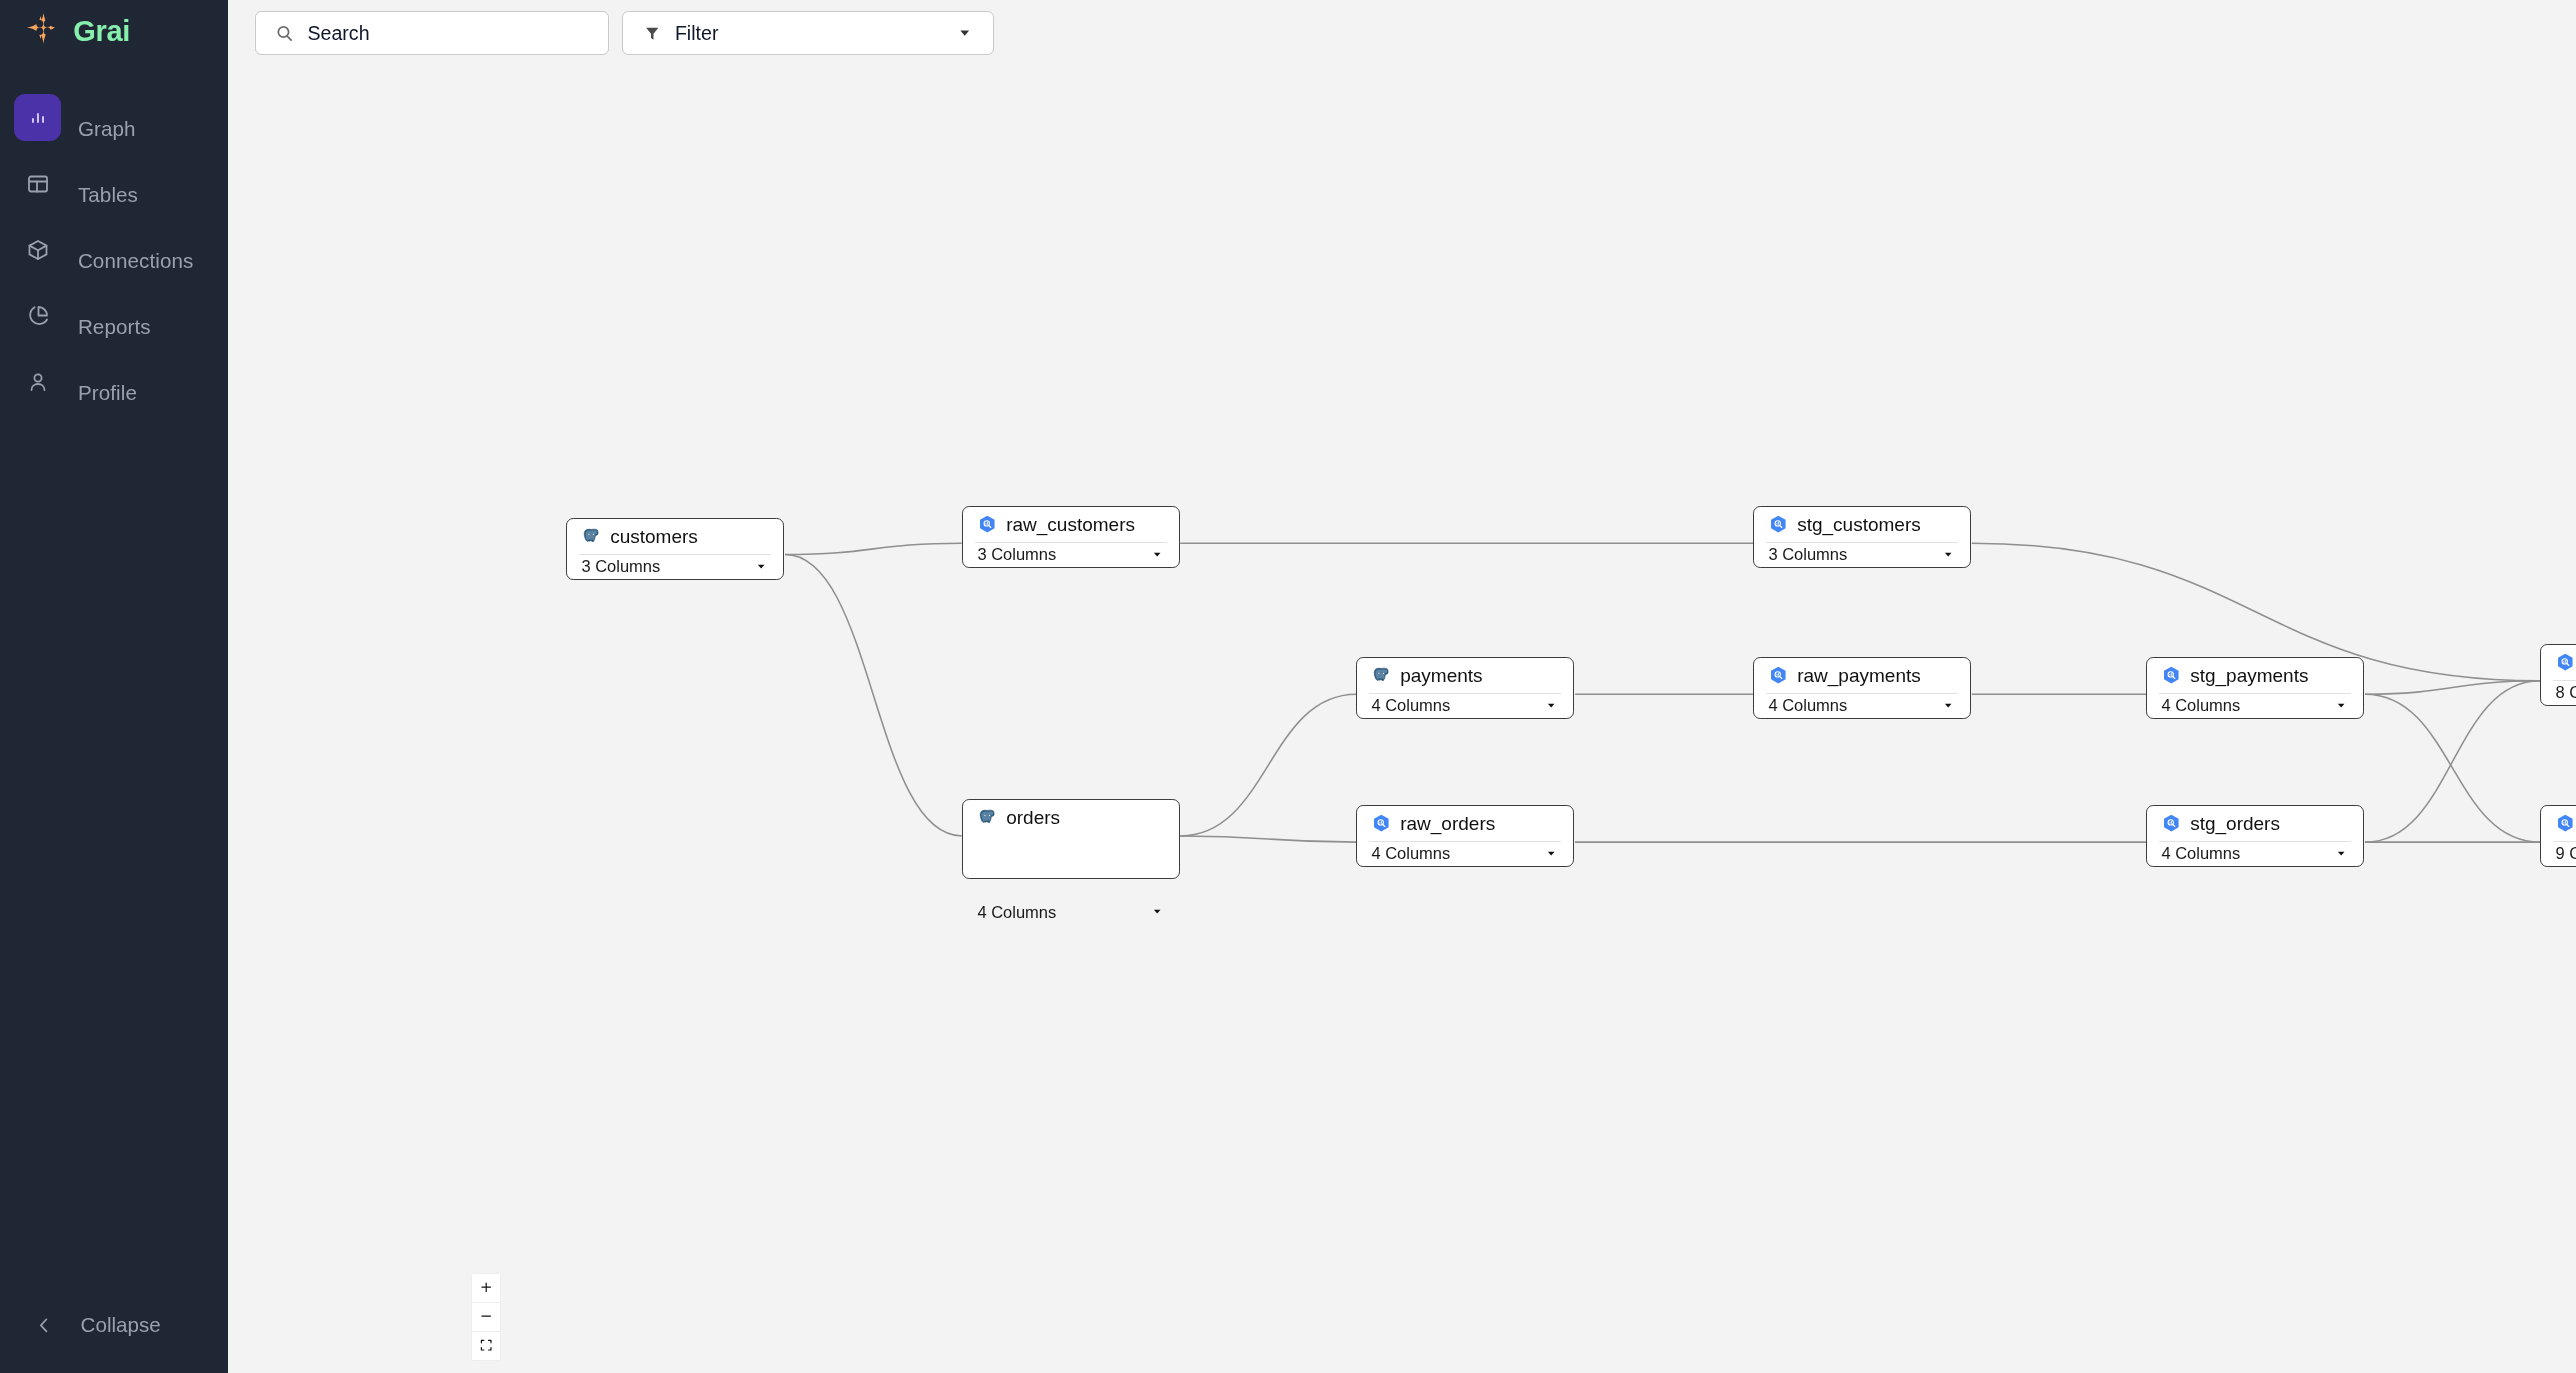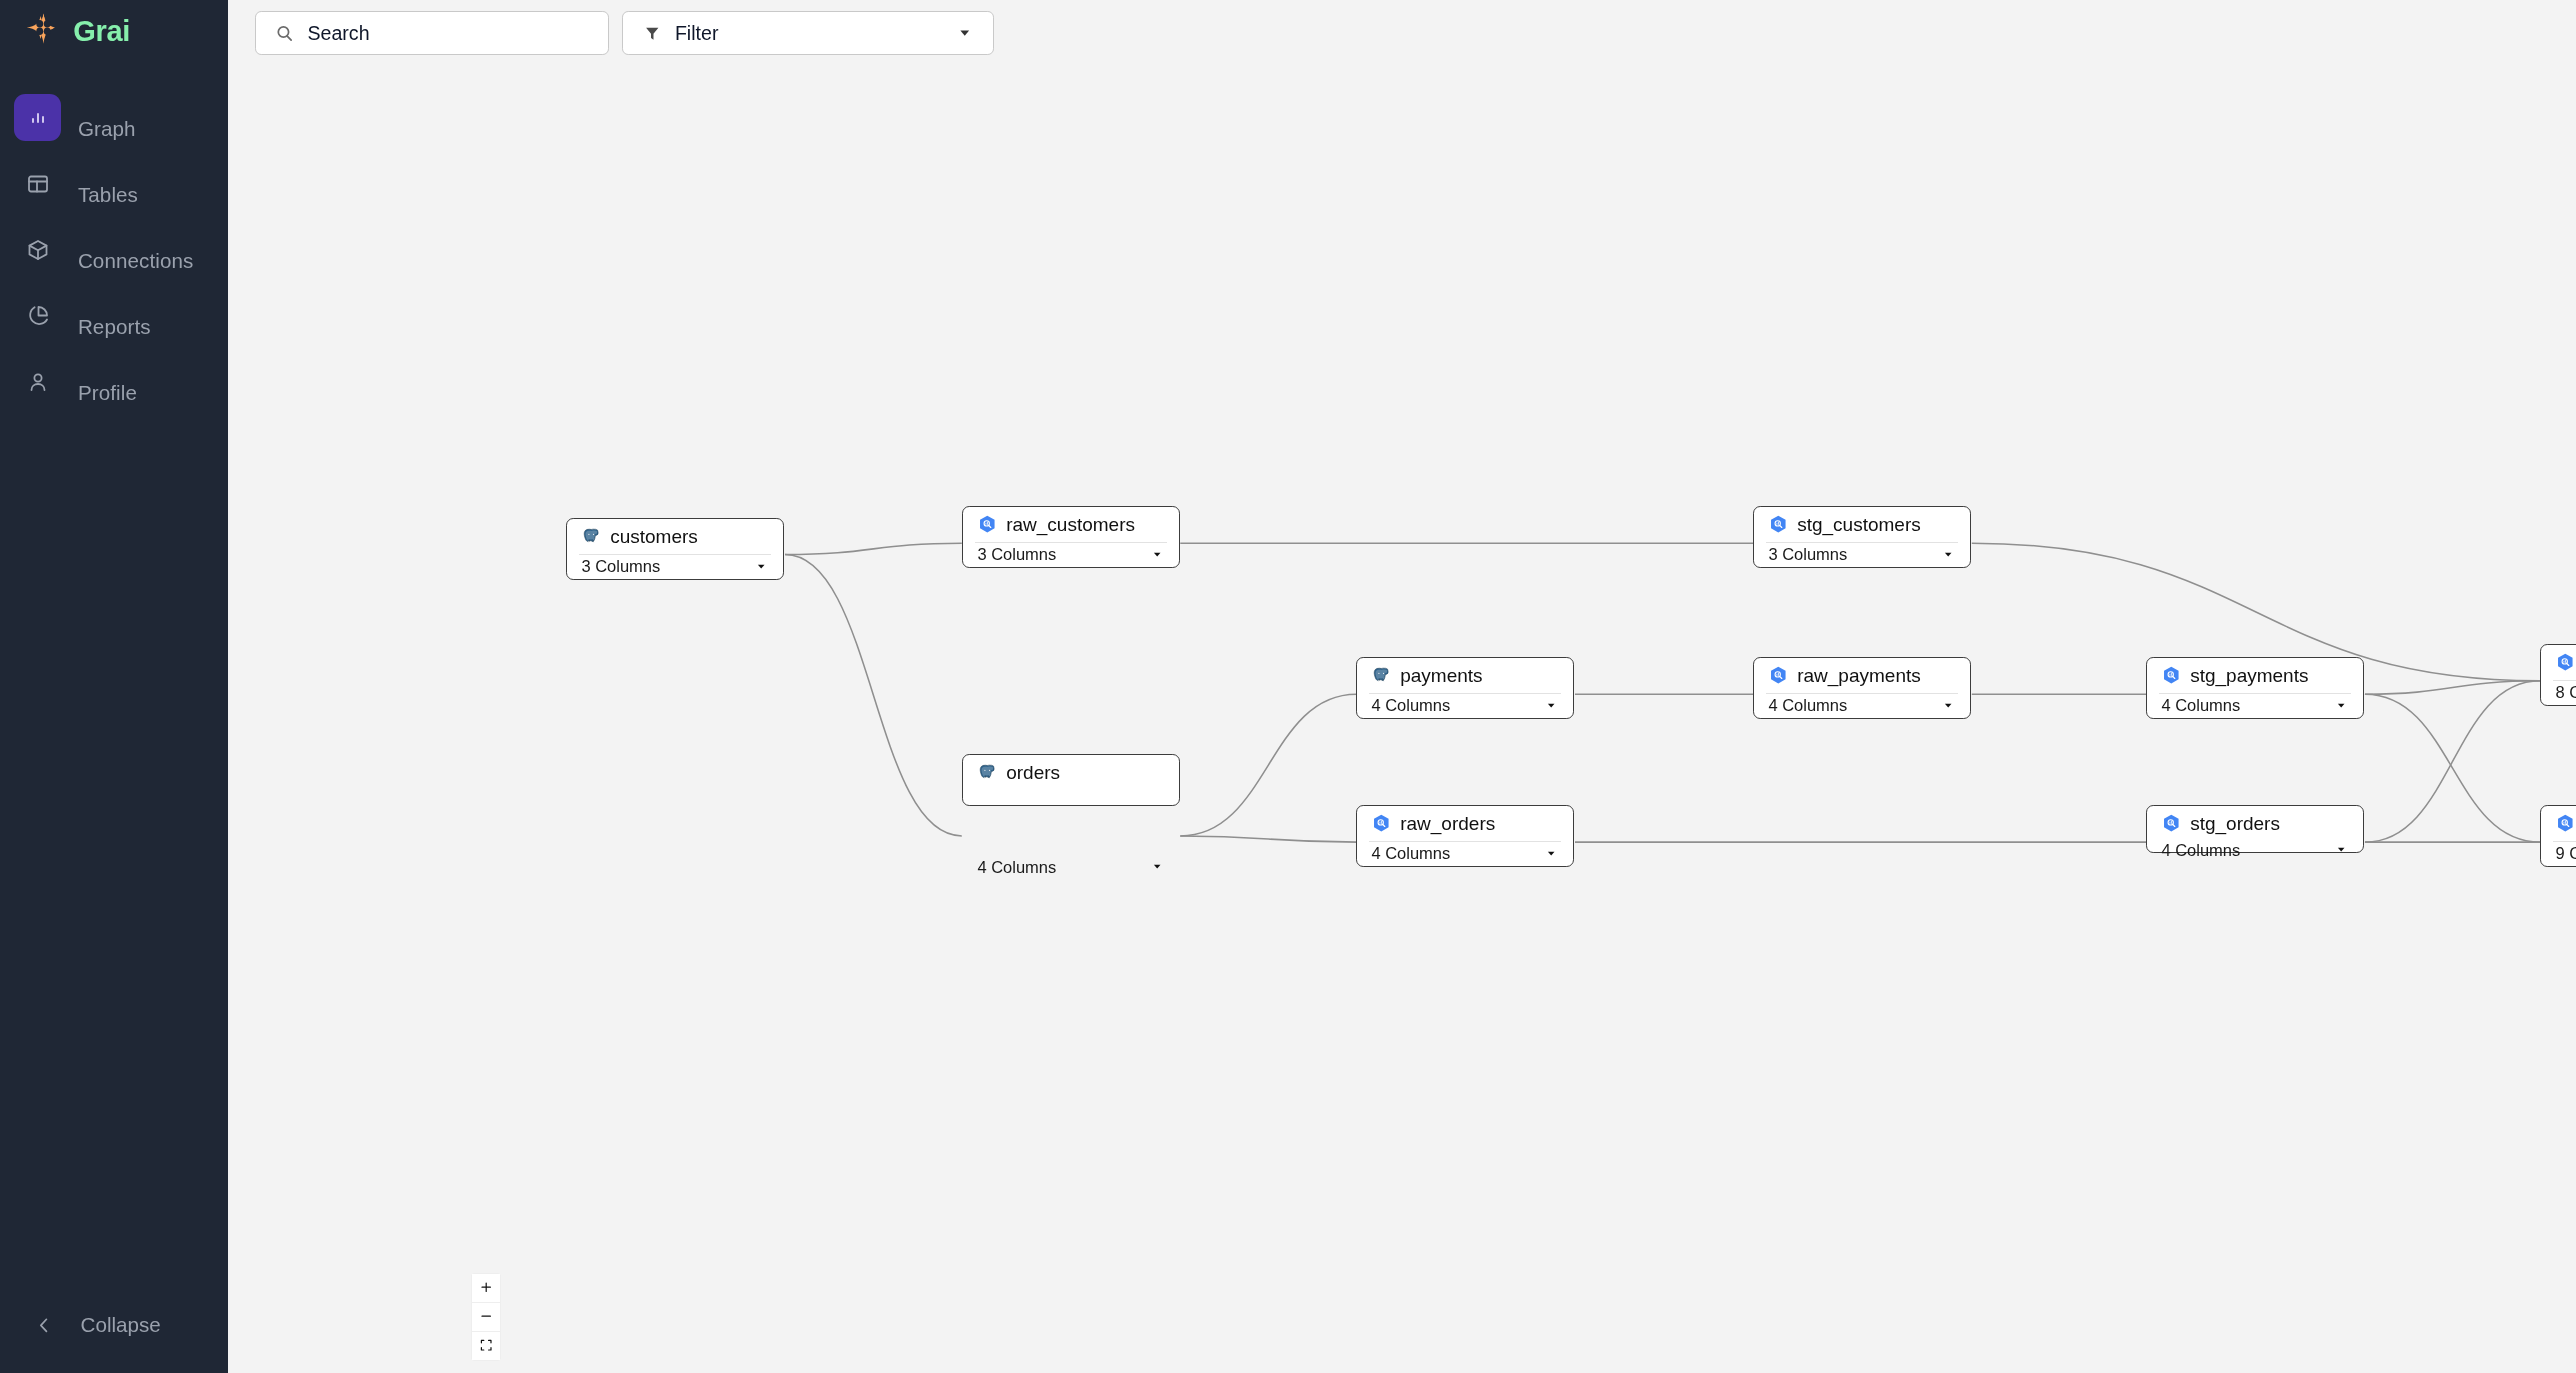--- a/index.html
+++ b/index.html
@@ -504,21 +504,21 @@
                   <rect x="13.3" y="13.4" width="1.2" height="3.4" fill="#ffffff"></rect>
                   <rect x="15.5" y="12.2" width="1.2" height="4.6" fill="#ffffff"></rect>
                 </svg>
               </span>
             </div>
             <div class="node-divider"></div>
             <div class="node-body">
               <span class="node-cols">8 Columns</span>
             </div>
           </div>
-          <div class="node" style="left: 734px; top: 754px; width: 218px; height: 52px; gap: 34px;">
+          <div class="node" style="left: 734px; top: 799px; width: 218px; height: 80px; gap: 34px;">
             <div class="node-head">
               <span class="node-src-icon">
                 <svg width="20.6" height="20.6" viewBox="0 0 32 32" aria-hidden="true">
                   <path d="M25.6 6.3c-1.4-1.1-3.6-1.6-6.4-1.4-1.3.1-2.5.3-3.3.5-.9-.2-1.9-.4-3-.4-2.7-.1-4.9.6-6.2 2C5.1 8.7 4.6 11.5 5.3 15c.5 2.7 1.5 5.5 2.6 7.2.7 1.1 1.5 1.7 2.2 1.7.5 0 1.1-.3 1.7-1.1.6.2 1.3.3 2 .3h.1c.7 0 1.4-.1 2-.3.3.6.8 1.1 1.5 1.2.2 0 .3.1.5.1 1 0 1.9-.7 2.6-2 .8-1.5 1.4-3.7 1.7-6 .1-.5.1-1 .2-1.5 1 .1 2-.1 2.7-.6 1.1-.7 1.6-2 1.5-3.7-.1-1.8-.9-3.5-1-4z" fill="#31648c"></path>
                   <path d="M24.4 8.1c-.9-.8-2.6-1.1-4.9-1-1.5.1-2.9.4-3.7.6-.8-.2-1.7-.4-2.7-.4-2.2-.1-3.9.5-4.9 1.6-1 1.2-1.3 3.4-.8 6.4.4 2.5 1.3 5 2.3 6.5.4.6.9 1.1 1.2 1.1.3 0 .8-.5 1.2-1.1-.6-.9-1-2-1-2 .4.4 1.6 1.3 3.5 1.3 1.9 0 3-.8 3.5-1.3 0 0-.3 1-.9 1.9.3.6.7 1 1.1 1h.2c.5 0 1-.5 1.5-1.5.7-1.3 1.2-3.4 1.5-5.5.2-1.4.2-2.6.2-3.5.9.2 1.9.1 2.5-.3.7-.4 1-1.3.9-2.4-.1-1.1-.6-2.2-.7-2.4z" fill="#fff" opacity=".2"></path>
                   <path d="M12.3 12.1c.5 0 .9.4.9.9s-.4.9-.9.9-.9-.4-.9-.9.4-.9.9-.9zm7.2 0c.5 0 .9.4.9.9s-.4.9-.9.9-.9-.4-.9-.9.4-.9.9-.9z" fill="#fff"></path>
                   <path d="M25.6 6.3c-1.4-1.1-3.6-1.6-6.4-1.4-1.3.1-2.5.3-3.3.5-.9-.2-1.9-.4-3-.4-2.7-.1-4.9.6-6.2 2C5.1 8.7 4.6 11.5 5.3 15c.5 2.7 1.5 5.5 2.6 7.2.7 1.1 1.5 1.7 2.2 1.7.5 0 1.1-.3 1.7-1.1.6.2 1.3.3 2 .3h.1c.7 0 1.4-.1 2-.3.3.6.8 1.1 1.5 1.2.2 0 .3.1.5.1 1 0 1.9-.7 2.6-2 .8-1.5 1.4-3.7 1.7-6 .1-.5.1-1 .2-1.5 1 .1 2-.1 2.7-.6 1.1-.7 1.6-2 1.5-3.7-.1-1.8-.9-3.5-1-4z" fill="none" stroke="#1b3a52" stroke-width=".8"></path>
                   <path d="M13.6 21.6c-.3 1.2-.8 2.3-1.3 3M18 21.6c.3 1.2.8 2.3 1.3 3" stroke="#1b3a52" stroke-width=".8" fill="none" stroke-linecap="round"></path>
                 </svg>
               </span>
@@ -546,21 +546,21 @@
               <span class="node-title">raw_orders</span>
             </div>
             <div class="node-divider"></div>
             <div class="node-body">
               <span class="node-cols">4 Columns</span>
               <span class="node-caret"><svg width="14.4" height="14.4" viewBox="0 0 24 24" fill="#111111">
                   <path d="M6.5 9.5 L17.5 9.5 L12 16 Z"></path>
                 </svg></span>
             </div>
           </div>
-          <div class="node" style="left: 1918px; top: 805px; width: 218px; height: 48px; text-align: center;">
+          <div class="node" style="left: 1918px; top: 805px; width: 218px; height: 62px; text-align: center;">
             <div class="node-head">
               <span class="node-src-icon">
                 <svg width="20.6" height="20.6" viewBox="0 0 32 32" aria-hidden="true">
                   <path d="M16 2.6 L27.3 9.1 L27.3 22.1 L16 28.6 L4.7 22.1 L4.7 9.1 Z" fill="#4285f4"></path>
                   <circle cx="15.1" cy="14.6" r="4.1" fill="none" stroke="#ffffff" stroke-width="1.7"></circle>
                   <line x1="18.2" y1="17.7" x2="21.4" y2="20.9" stroke="#ffffff" stroke-width="1.9" stroke-linecap="round"></line>
                   <rect x="13.3" y="13.4" width="1.2" height="3.4" fill="#ffffff"></rect>
                   <rect x="15.5" y="12.2" width="1.2" height="4.6" fill="#ffffff"></rect>
                 </svg>
               </span>

